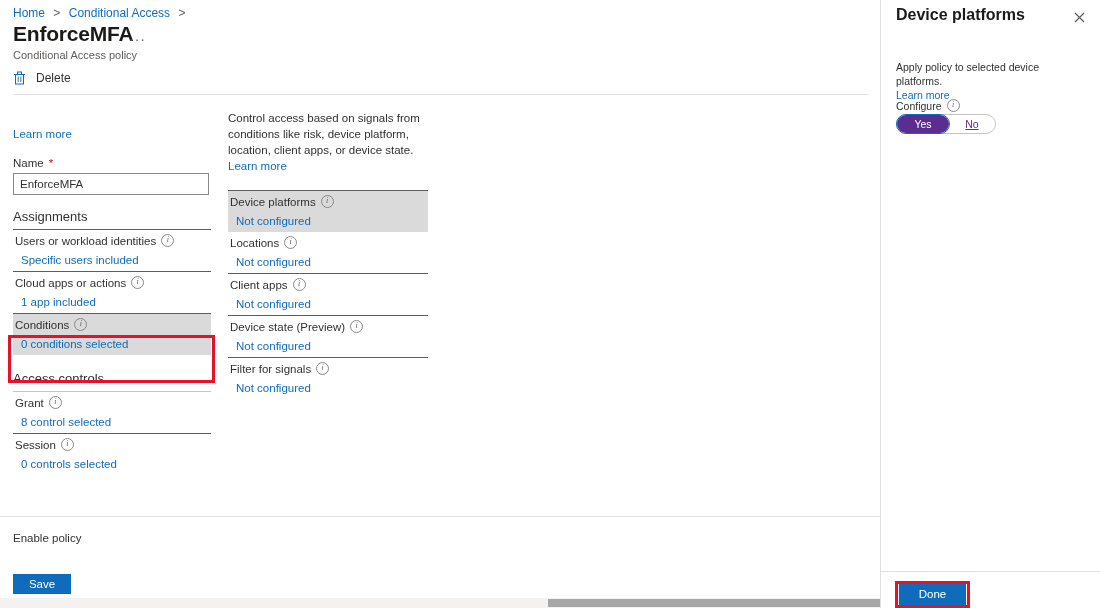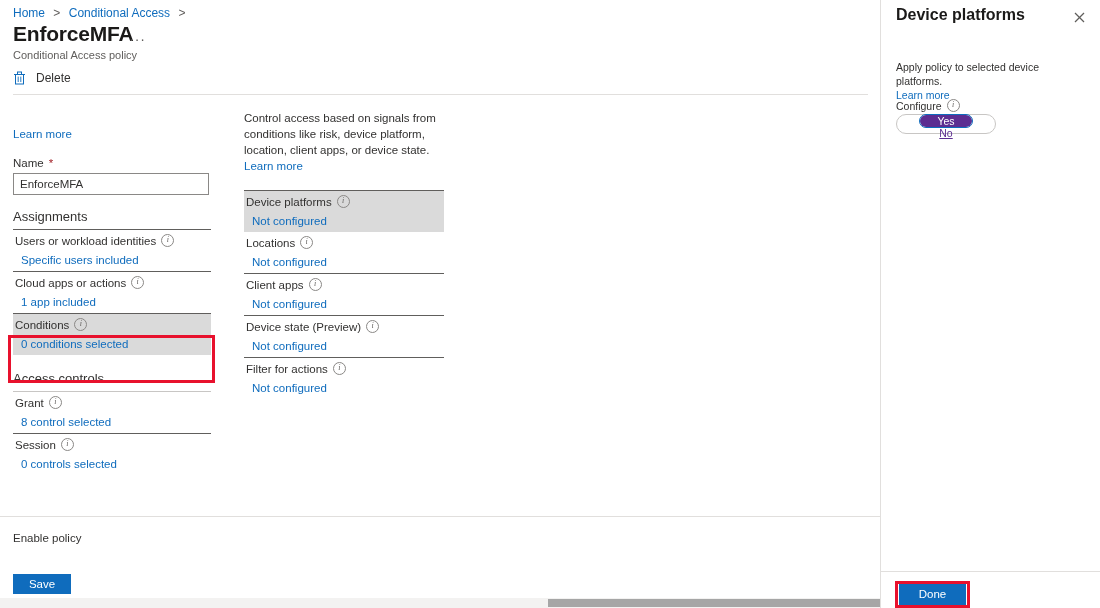--- a/index.html
+++ b/index.html
@@ -89,21 +89,21 @@
     width: 855px; height: 1px;
     background: #e1dfdd;
   }
 
   
   .col {
     position: absolute;
     top: 110px;
   }
   #col-left  { left: 13px;  width: 198px; }
-  #col-mid   { left: 244px; width: 200px; }
+  #col-mid   { left: 228px; width: 200px; }
 
   .col-desc {
     font-size: 11.5px;
     line-height: 16px;
     color: #323130;
     margin: 0 0 0 0;
   }
   .inline-link {
     color: #0f6cbd;
     cursor: pointer;
@@ -329,21 +329,20 @@
     font-size: 10.5px;
     color: #323130;
     display: flex;
     align-items: center;
     gap: 5px;
   }
   #configure-group {
     left: 896px; top: 114px;
     width: 100px;
     position: absolute;
-    flex-direction: column;
   }
   #configure-group .pill-opt:nth-child(1) { width: 52px; }
   #configure-group .pill-opt:nth-child(2) { width: 46px; text-decoration: underline; }
 
   
   #blade-footer-rule {
     position: absolute;
     left: 0; top: 571px;
     width: 219px; height: 1px;
     background: #e1dfdd;
@@ -507,21 +506,21 @@
       <div class="sr-label">
         <span>Device state (Preview)</span>
         <span class="info-icon"></span>
       </div>
       <div class="sr-value">Not configured</div>
     </div>
     <div class="rule-strong"></div>
 
     <div class="sel-row">
       <div class="sr-label">
-        <span>Filter for actions</span>
+        <span>Filter for signals</span>
         <span class="info-icon"></span>
       </div>
       <div class="sr-value">Not configured</div>
     </div>
   </div>
 
   <div id="conditions-redbox" class="red-box"></div>
 
   <div id="main-bottom-rule"></div>
   <div id="enable-policy-label">Enable policy</div>

